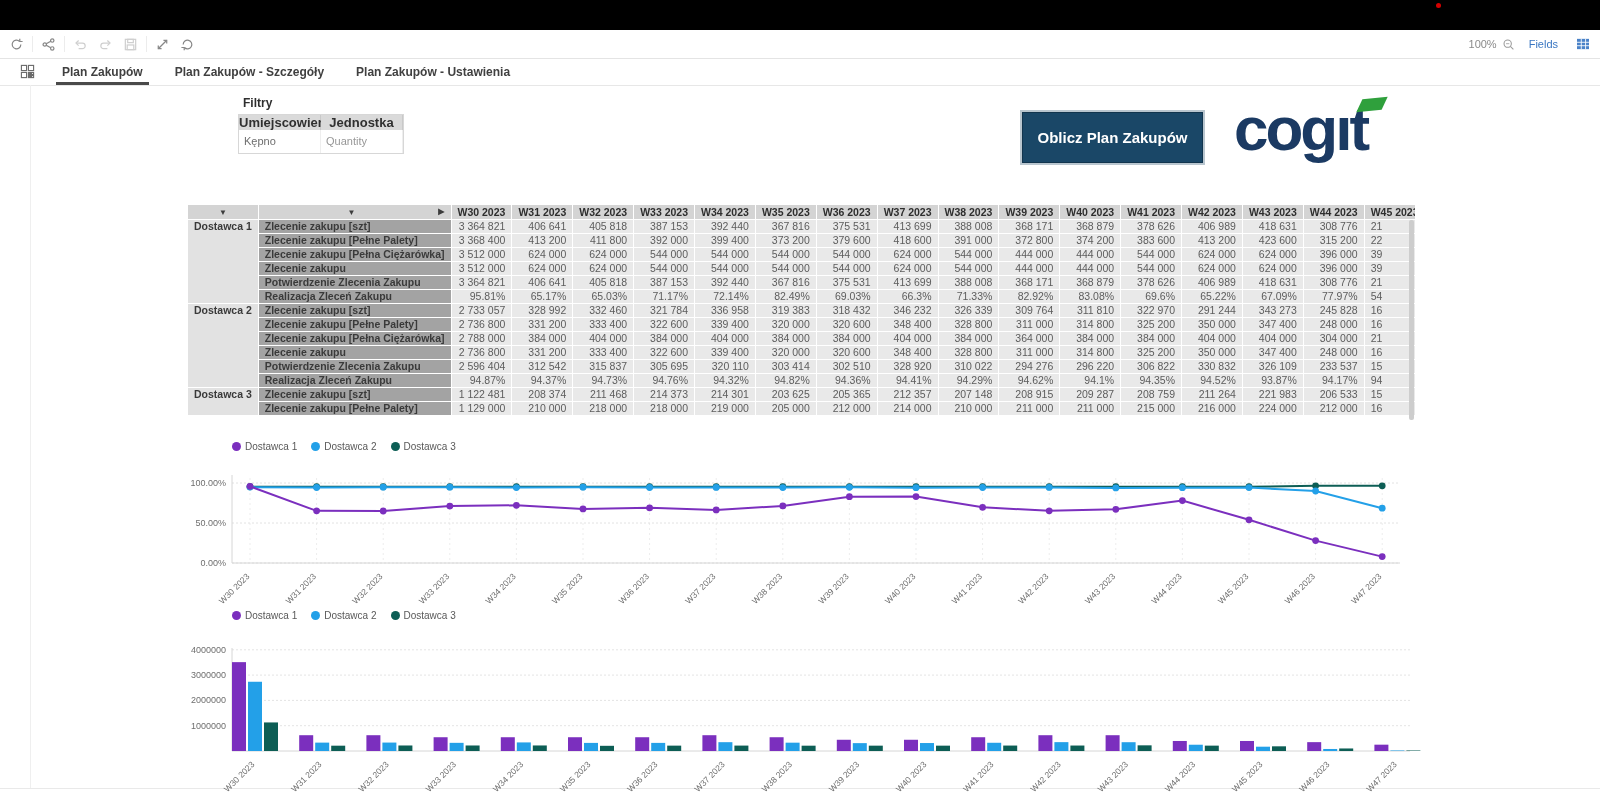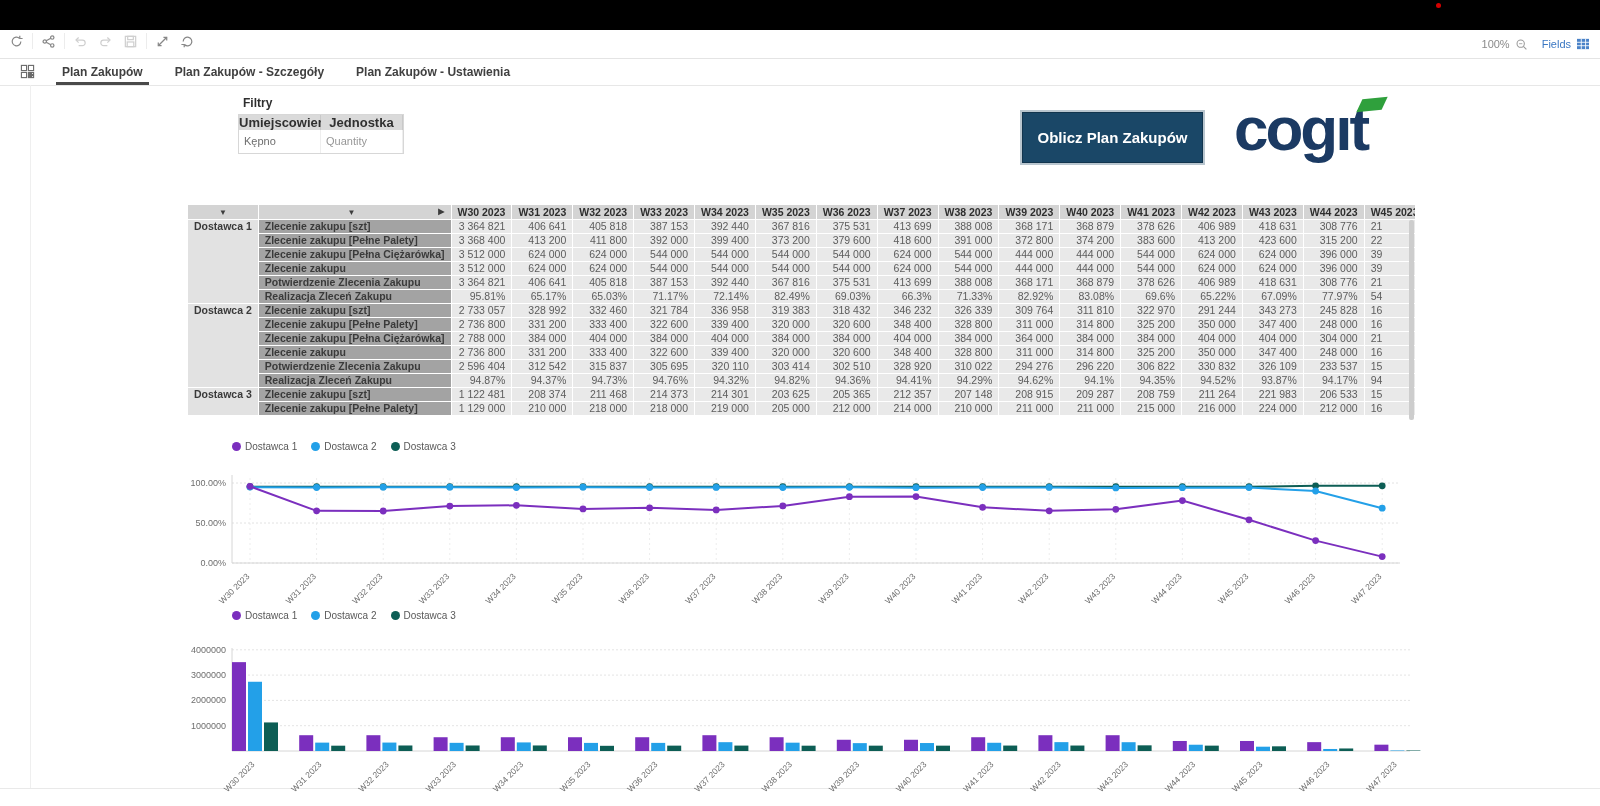--- a/index.html
+++ b/index.html
@@ -3,29 +3,29 @@
 <meta charset="utf-8">
 <style>
   html,body{margin:0;padding:0;background:#fff;}
   #page{position:relative;width:1600px;height:806px;font-family:"Liberation Sans",sans-serif;overflow:hidden;background:#fff;}
 
   
   #topbar{position:absolute;left:0;top:0;width:1600px;height:30px;background:#000;}
   #reddot{position:absolute;left:1436px;top:3px;width:5px;height:5px;border-radius:50%;background:#d40000;}
 
   
-  #toolbar{position:absolute;left:0;top:30px;width:1600px;height:28px;background:#fff;border-bottom:1px solid #e4e4e4;display:flex;align-items:flex-start;}
+  #toolbar{position:absolute;left:0;top:30px;width:1600px;height:28px;background:#fff;border-bottom:1px solid #e4e4e4;display:flex;align-items:center;}
   .tbicons{display:flex;align-items:center;padding-left:4px;}
   .tbtn{width:25px;height:22px;display:flex;align-items:center;justify-content:center;cursor:pointer;}
   .tbtn svg{stroke:#878787;fill:none;stroke-width:1.3;}
   .tbtn.disabled svg{stroke:#cfcfcf;}
   .tbsep{width:1px;height:16px;background:#ececec;margin:0 3px;}
   #toolbar-right{position:absolute;right:10px;top:0;height:28px;display:flex;align-items:center;gap:14px;}
   .zoomctl{display:flex;align-items:center;gap:5px;color:#8a8a8a;font-size:11px;cursor:pointer;}
-  .fieldsctl{display:flex;align-items:center;gap:5px;color:#3a77c2;font-size:11px;cursor:pointer;}
+  .fieldsctl{display:flex;align-items:center;gap:18px;color:#3a77c2;font-size:11px;cursor:pointer;}
 
   
   #tabbar{position:absolute;left:0;top:58px;width:1600px;height:27px;border-bottom:1px solid #e7e7e7;display:flex;align-items:center;padding-left:12px;}
   #sheeticon{width:30px;display:flex;justify-content:center;cursor:pointer;}
   #tabs{display:flex;height:27px;margin-left:4px;}
   .tab{position:relative;padding:0 16px;display:flex;align-items:center;font-size:12px;font-weight:bold;color:#404040;cursor:pointer;white-space:nowrap;}
   .tab.active:after{content:"";position:absolute;left:10px;right:10px;bottom:0;height:3px;background:#4a4a4a;}
   #leftrail{position:absolute;left:30px;top:85px;width:1px;height:703px;background:#efefef;}
   #bottomline{position:absolute;left:0;top:788px;width:1600px;height:1px;background:#e9e9e9;}
 

